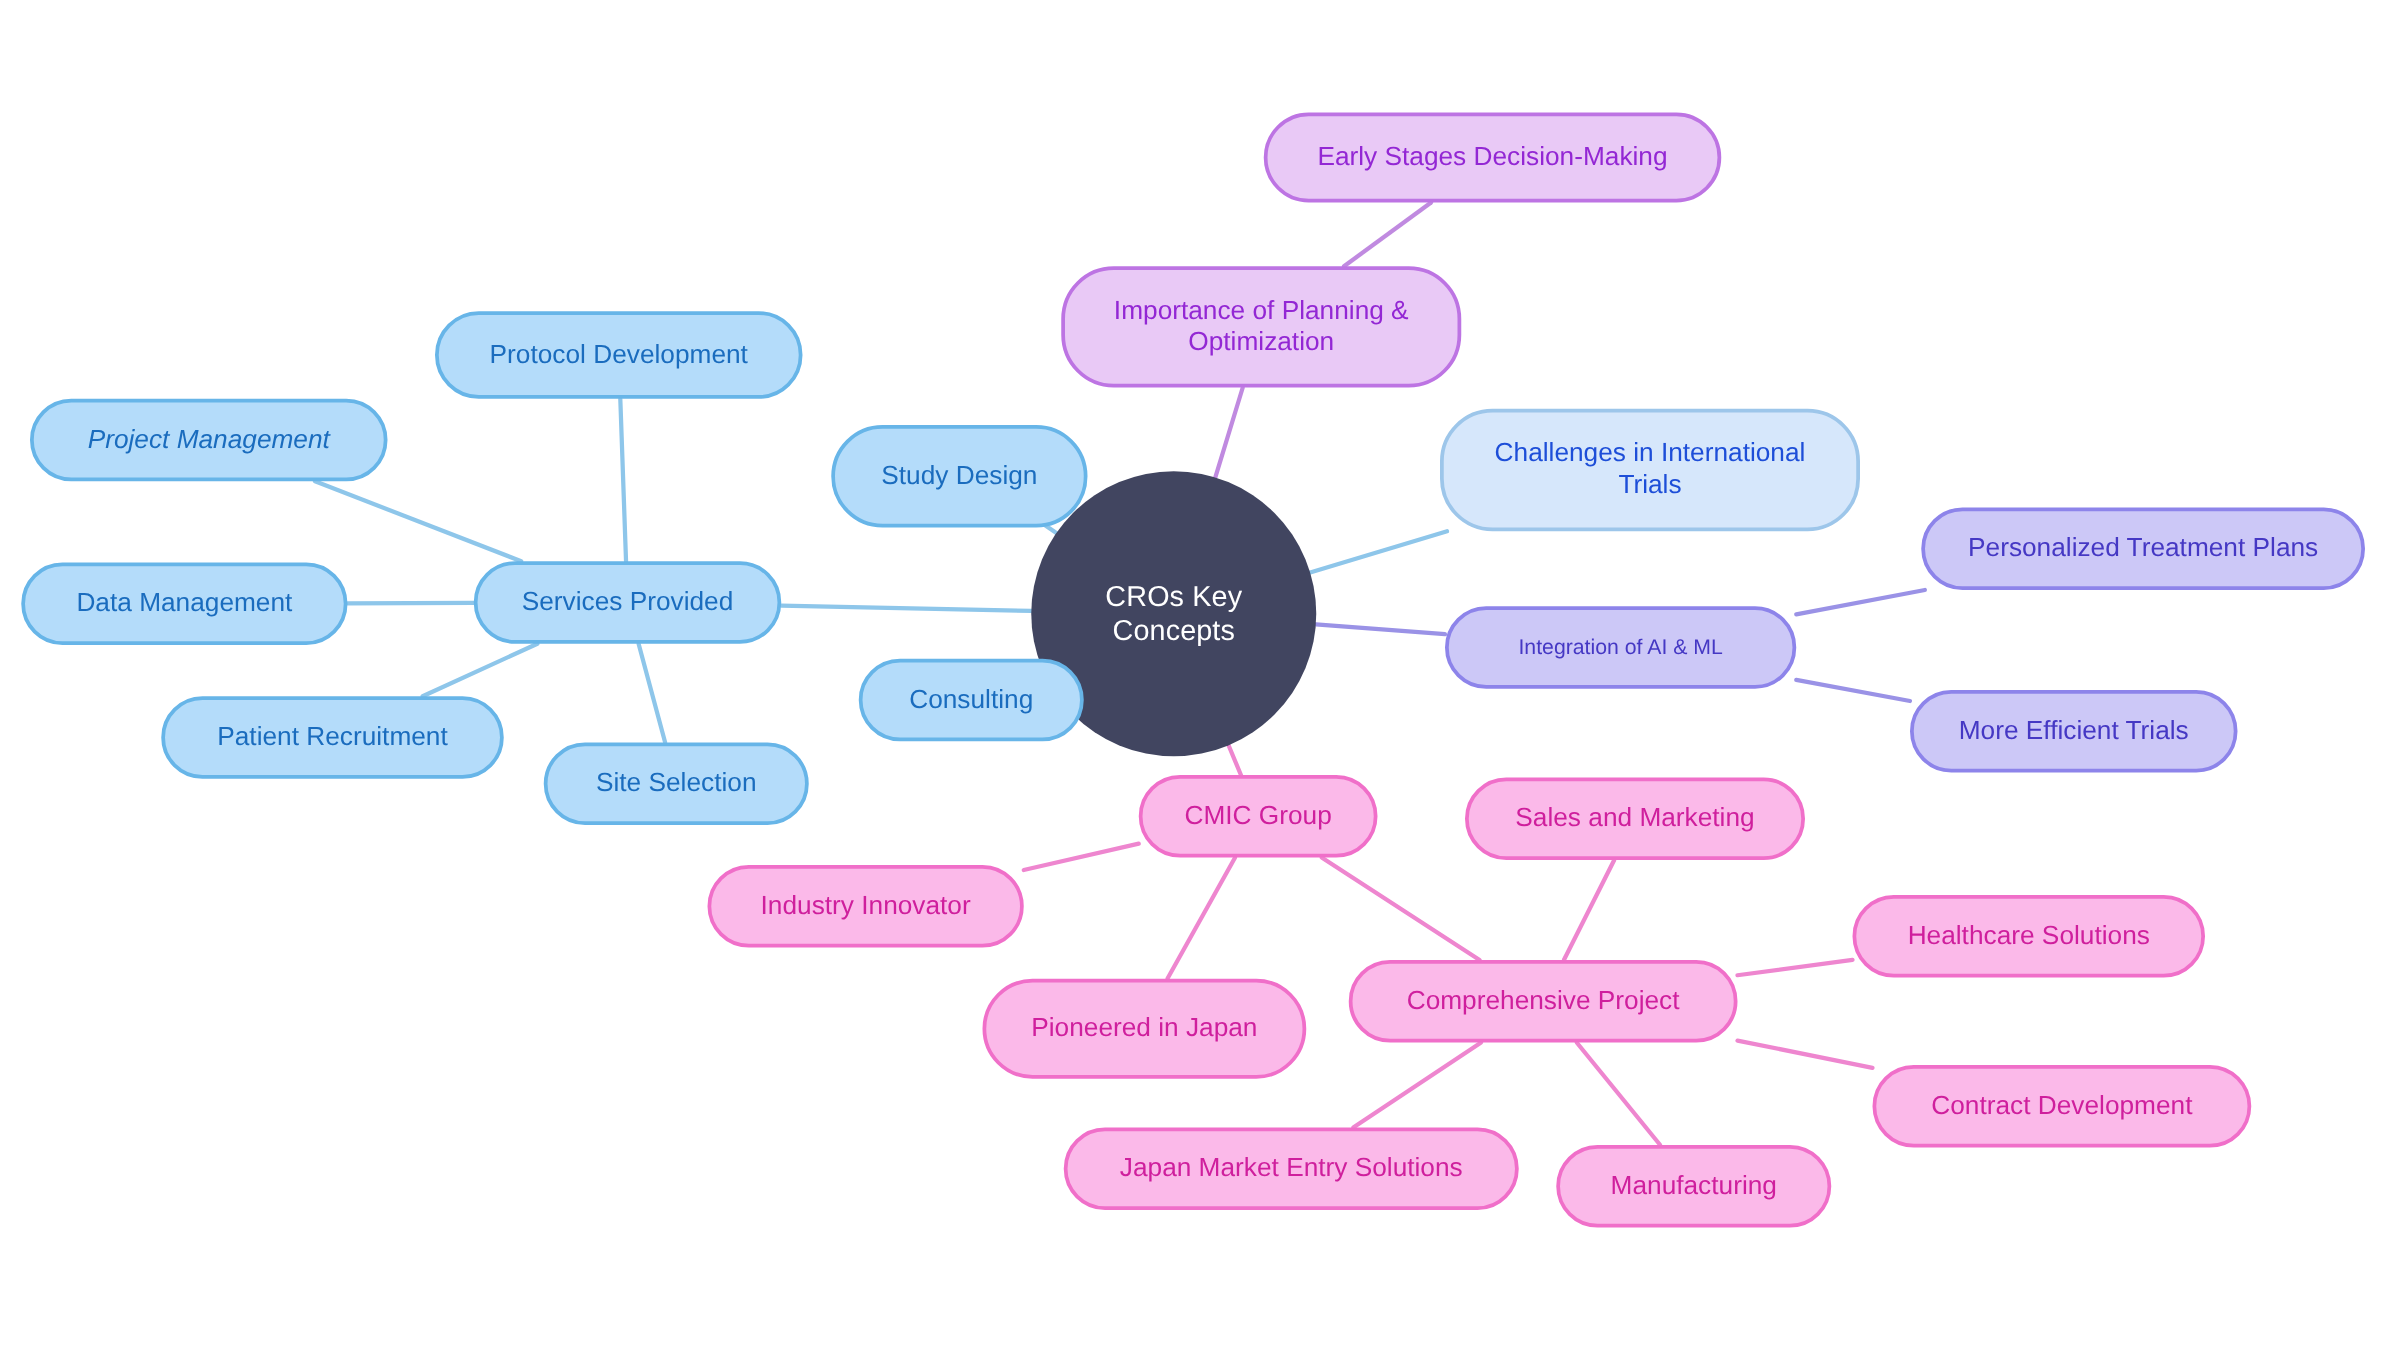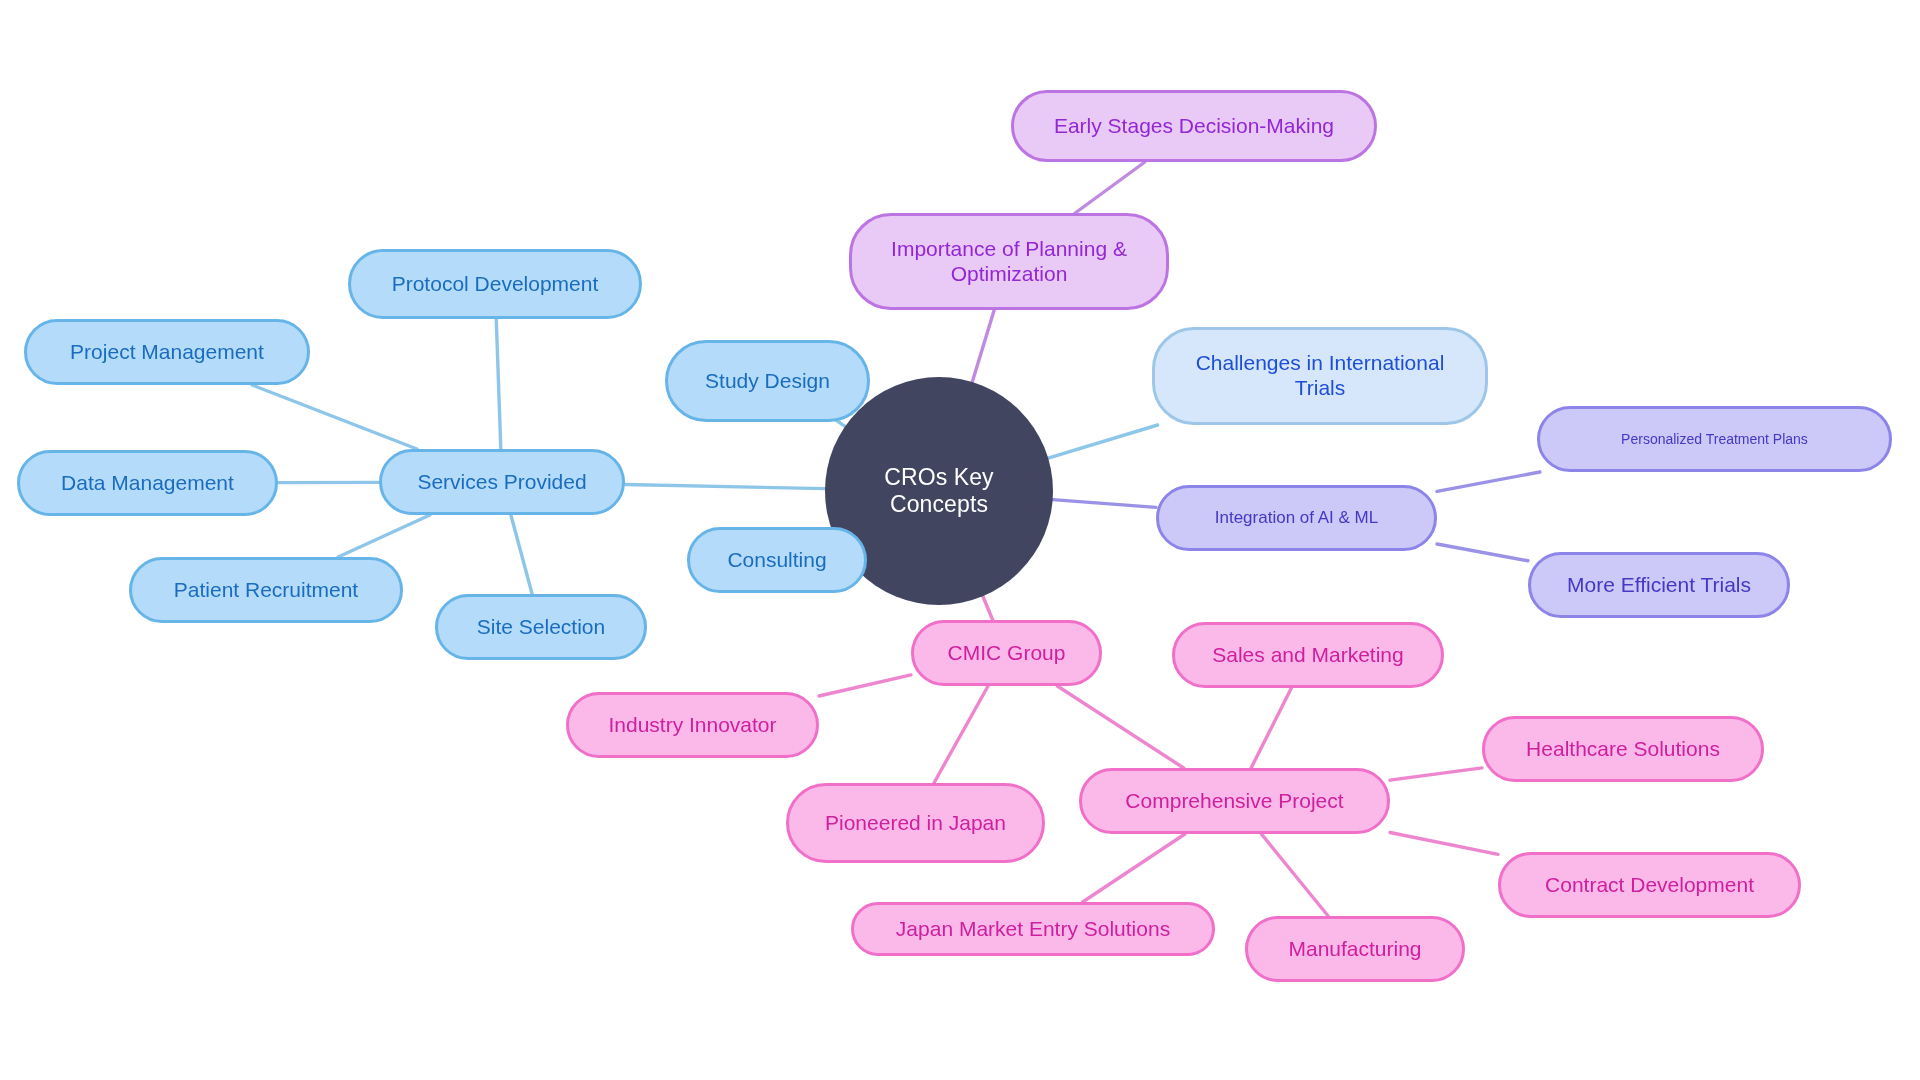--- a/index.html
+++ b/index.html
@@ -76,37 +76,37 @@
       <line x1="1251.11301369863" y1="768" x2="1291.38698630137" y2="688" stroke="#ee86cf" stroke-width="3.4" stroke-linecap="round"></line>
       <line x1="1390" y1="780.1866151866152" x2="1482" y2="767.8725868725869" stroke="#ee86cf" stroke-width="3.4" stroke-linecap="round"></line>
       <line x1="1390" y1="832.4746987951808" x2="1498" y2="854.3349397590362" stroke="#ee86cf" stroke-width="3.4" stroke-linecap="round"></line>
       <line x1="1261.3682432432433" y1="834" x2="1328.1317567567567" y2="916" stroke="#ee86cf" stroke-width="3.4" stroke-linecap="round"></line>
       <line x1="1184.8768656716418" y1="834" x2="1082.6231343283582" y2="902" stroke="#ee86cf" stroke-width="3.4" stroke-linecap="round"></line>
     </svg>
   <div id="nodes">
       <div class="node root" style="left: 825px; top: 377px; width: 228px; height: 228px; font-size: 23px; background: rgb(65, 69, 96); color: rgb(255, 255, 255);">CROs Key Concepts</div>
       <div class="node n-blue" style="left: 379px; top: 449px; width: 246px; height: 66px; font-size: 21px;">Services Provided</div>
       <div class="node n-blue" style="left: 348px; top: 249px; width: 294px; height: 70px; font-size: 21px;">Protocol Development</div>
-      <div class="node n-blue" style="left: 24px; top: 319px; width: 286px; height: 66px; font-size: 21px;">Project Management</div>
+      <div class="node n-blue" style="left: 24px; top: 319px; width: 286px; height: 66px; font-size: 21px; font-style: italic;">Project Management</div>
       <div class="node n-blue" style="left: 17px; top: 450px; width: 261px; height: 66px; font-size: 21px;">Data Management</div>
       <div class="node n-blue" style="left: 129px; top: 557px; width: 274px; height: 66px; font-size: 21px;">Patient Recruitment</div>
       <div class="node n-blue" style="left: 435px; top: 594px; width: 212px; height: 66px; font-size: 21px;">Site Selection</div>
       <div class="node n-blue" style="left: 665px; top: 340px; width: 205px; height: 82px; font-size: 21px;">Study Design</div>
       <div class="node n-blue" style="left: 687px; top: 527px; width: 180px; height: 66px; font-size: 21px;">Consulting</div>
       <div class="node n-purple" style="left: 849px; top: 213px; width: 320px; height: 97px; font-size: 21px;">Importance of Planning &amp;
 Optimization</div>
       <div class="node n-purple" style="left: 1011px; top: 90px; width: 366px; height: 72px; font-size: 21px;">Early Stages Decision-Making</div>
       <div class="node n-blue2" style="left: 1152px; top: 327px; width: 336px; height: 98px; font-size: 21px;">Challenges in International
 Trials</div>
       <div class="node n-indigo" style="left: 1156px; top: 485px; width: 281px; height: 66px; font-size: 17px;">Integration of AI &amp; ML</div>
-      <div class="node n-indigo" style="left: 1537px; top: 406px; width: 355px; height: 66px; font-size: 14px;">Personalized Treatment Plans</div>
+      <div class="node n-indigo" style="left: 1537px; top: 406px; width: 355px; height: 66px; font-size: 21px;">Personalized Treatment Plans</div>
       <div class="node n-indigo" style="left: 1528px; top: 552px; width: 262px; height: 66px; font-size: 21px;">More Efficient Trials</div>
       <div class="node n-pink" style="left: 911px; top: 620px; width: 191px; height: 66px; font-size: 21px;">CMIC Group</div>
       <div class="node n-pink" style="left: 566px; top: 692px; width: 253px; height: 66px; font-size: 21px;">Industry Innovator</div>
       <div class="node n-pink" style="left: 786px; top: 783px; width: 259px; height: 80px; font-size: 21px;">Pioneered in Japan</div>
       <div class="node n-pink" style="left: 1079px; top: 768px; width: 311px; height: 66px; font-size: 21px;">Comprehensive Project</div>
       <div class="node n-pink" style="left: 1172px; top: 622px; width: 272px; height: 66px; font-size: 21px;">Sales and Marketing</div>
       <div class="node n-pink" style="left: 1482px; top: 716px; width: 282px; height: 66px; font-size: 21px;">Healthcare Solutions</div>
       <div class="node n-pink" style="left: 1498px; top: 852px; width: 303px; height: 66px; font-size: 21px;">Contract Development</div>
       <div class="node n-pink" style="left: 1245px; top: 916px; width: 220px; height: 66px; font-size: 21px;">Manufacturing</div>
-      <div class="node n-pink" style="left: 851px; top: 902px; width: 364px; height: 54px; font-size: 21px;">Japan Market Entry Solutions</div>
+      <div class="node n-pink" style="left: 851px; top: 902px; width: 364px; height: 66px; font-size: 21px;">Japan Market Entry Solutions</div>
     </div>
 </div>
 
 </body></html>

